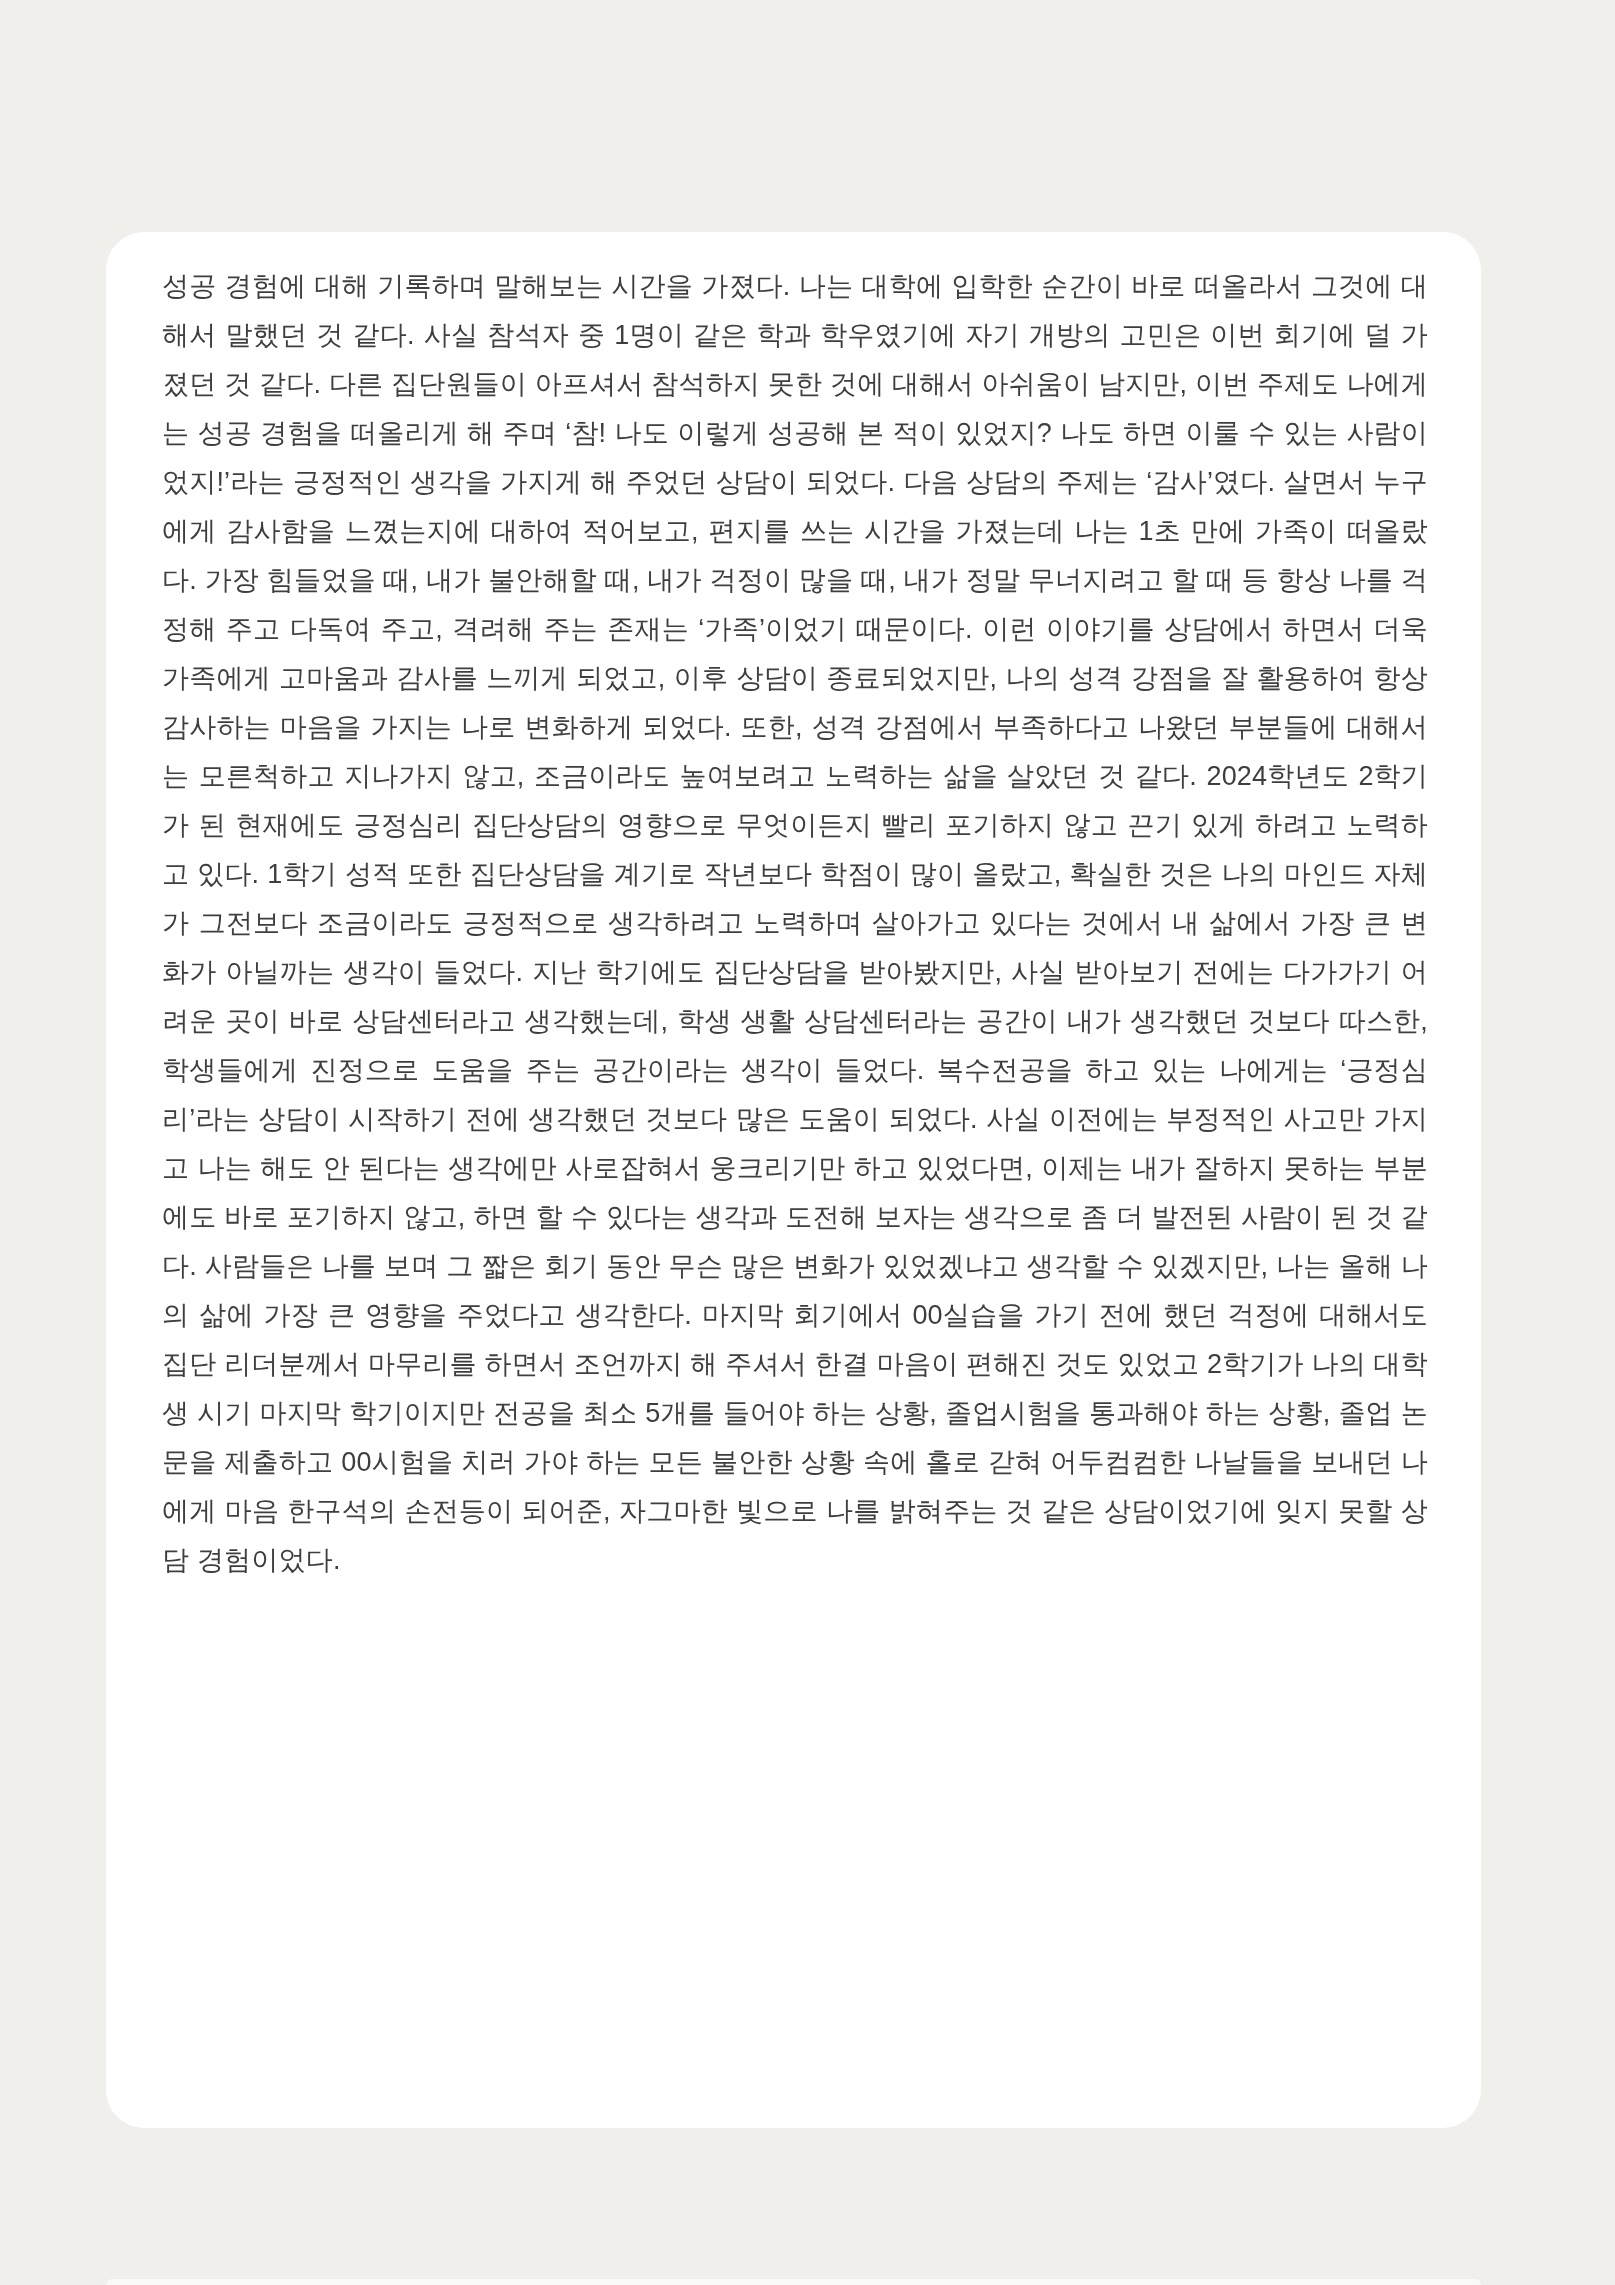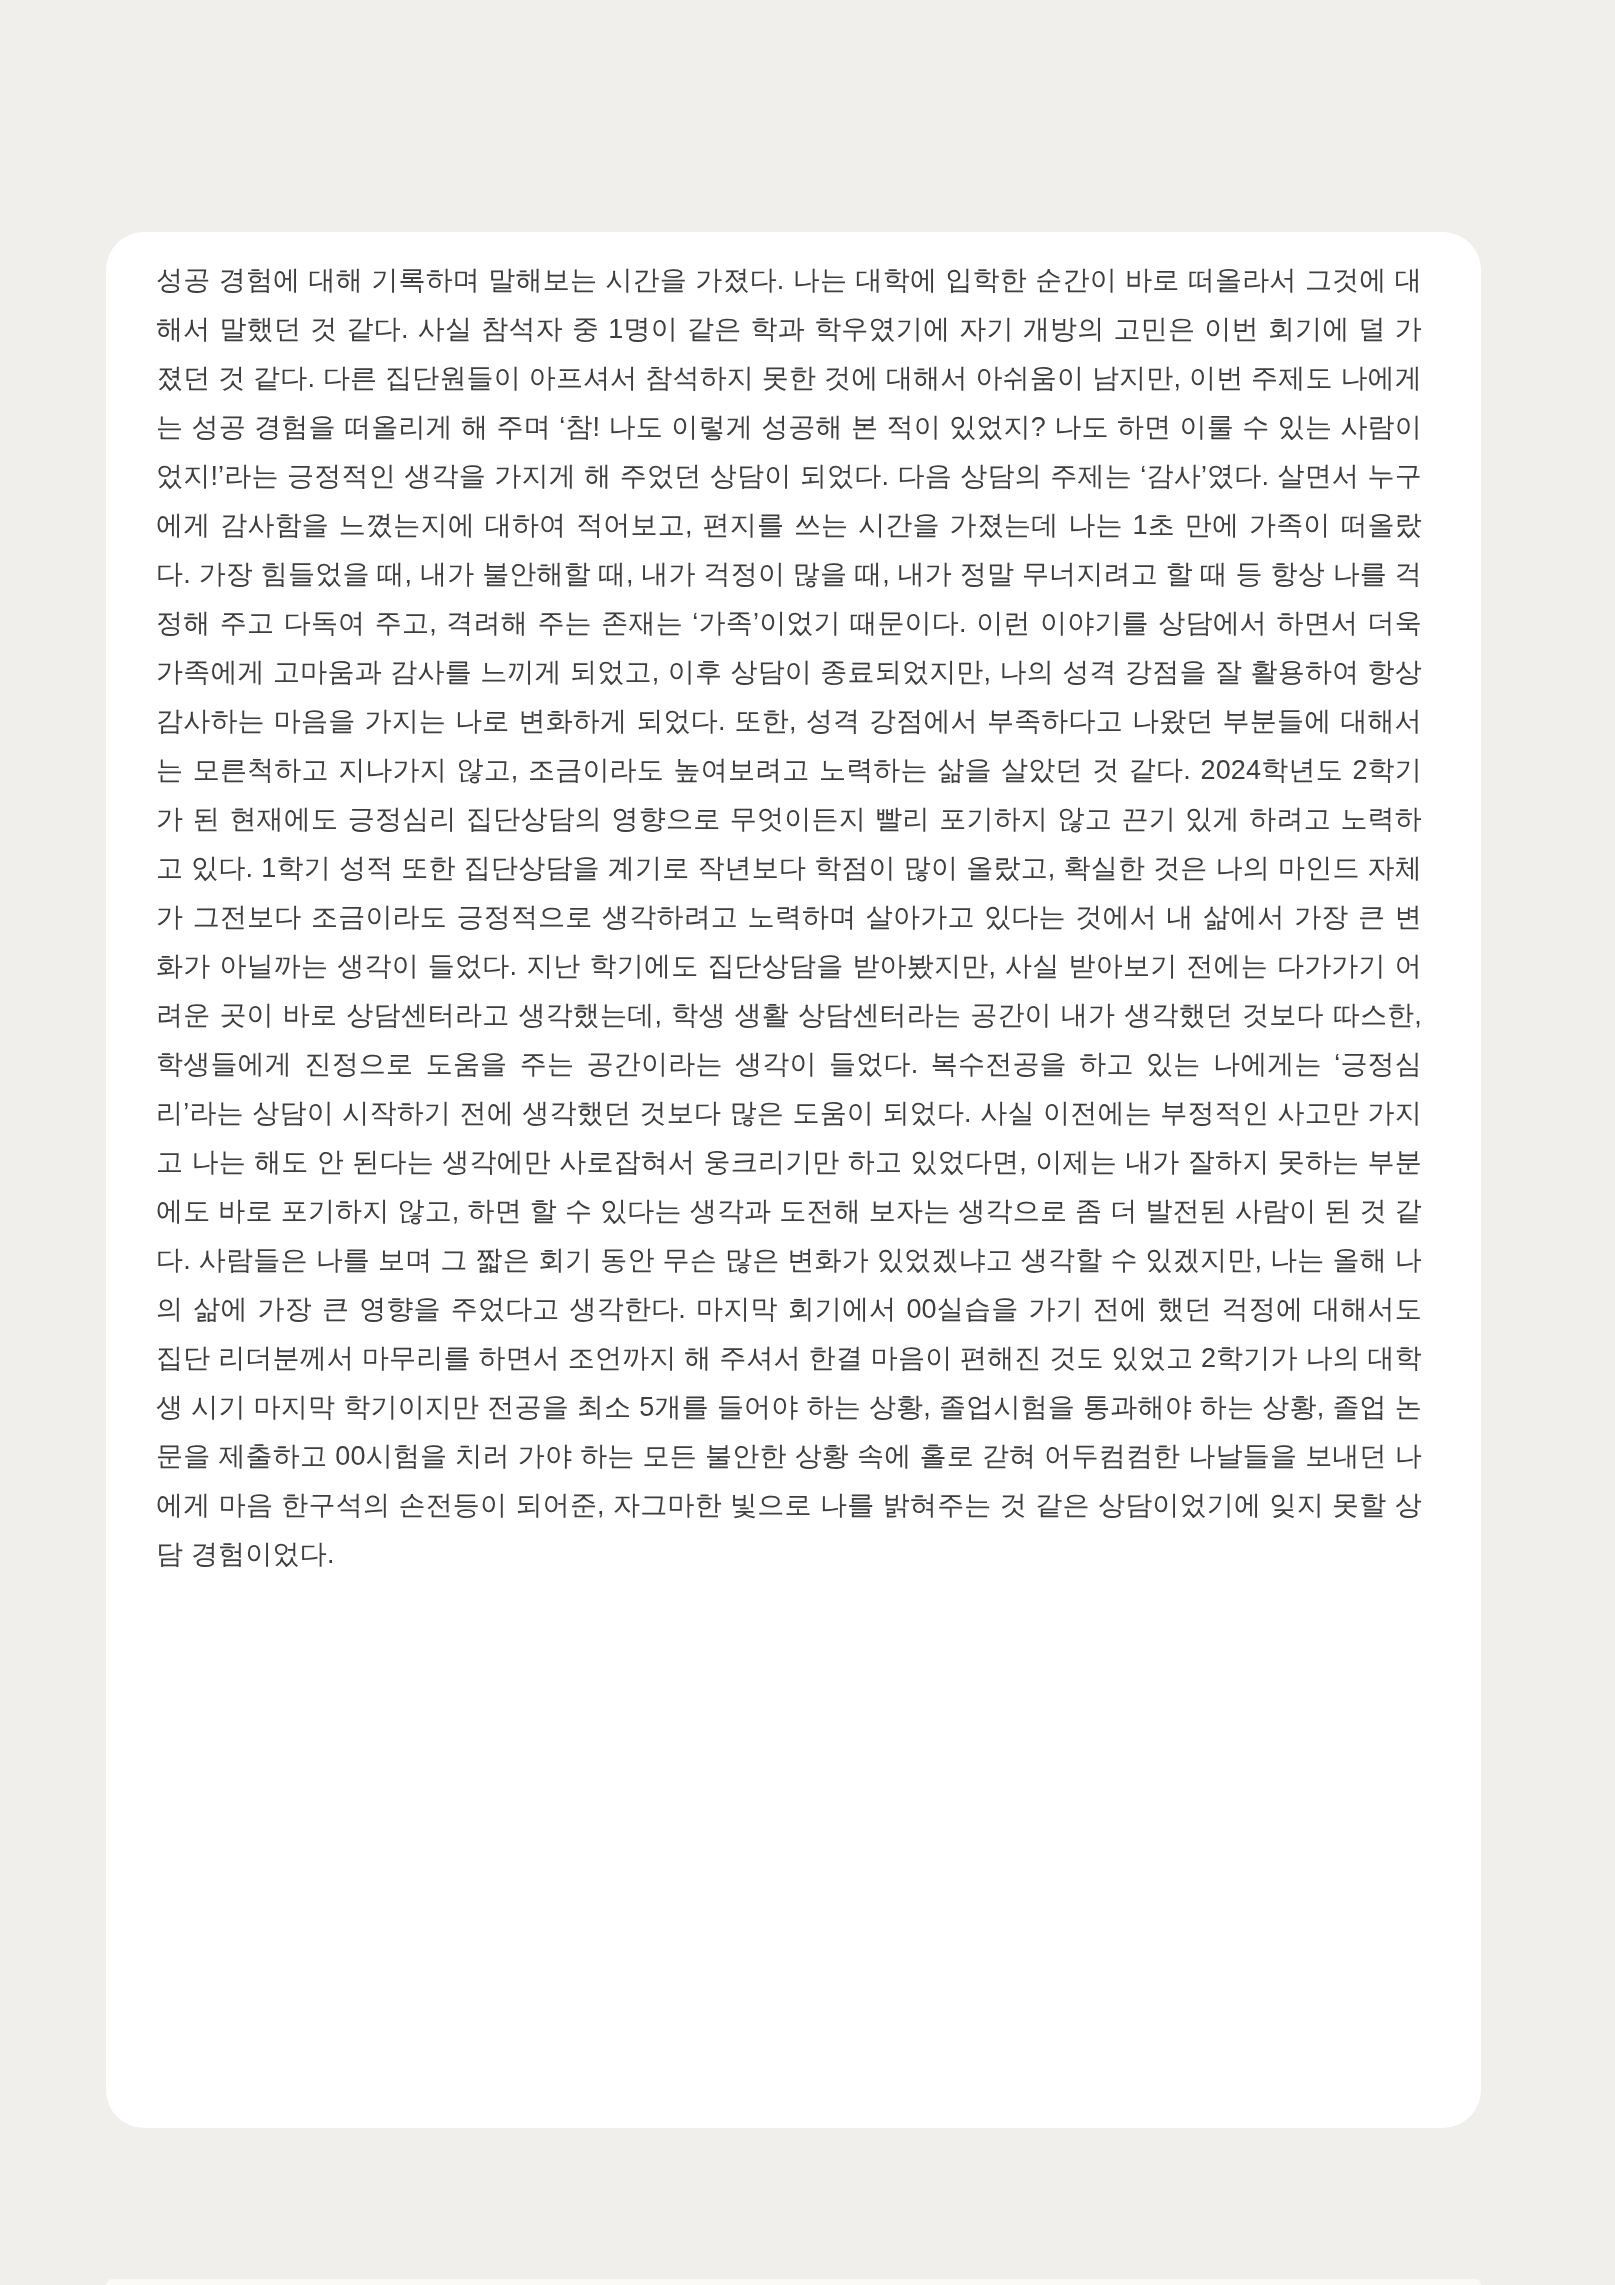--- a/index.html
+++ b/index.html
@@ -29,21 +29,21 @@
     height: 1896px;
     background: #ffffff;
     border-radius: 38px;
     box-sizing: border-box;
   }
   .journal-text {
     position: absolute;
     left: 50px;
     top: 24.4px;
     width: 1266px;
-    margin: 0;
+    margin: 6px;
     font-size: 27px;
     line-height: 49px;
     color: #3e3e3e;
     text-align: justify;
     text-justify: inter-character;
     word-break: break-all;
     letter-spacing: 0.2px;
   }
   .next-card-top-edge {
     position: absolute;

